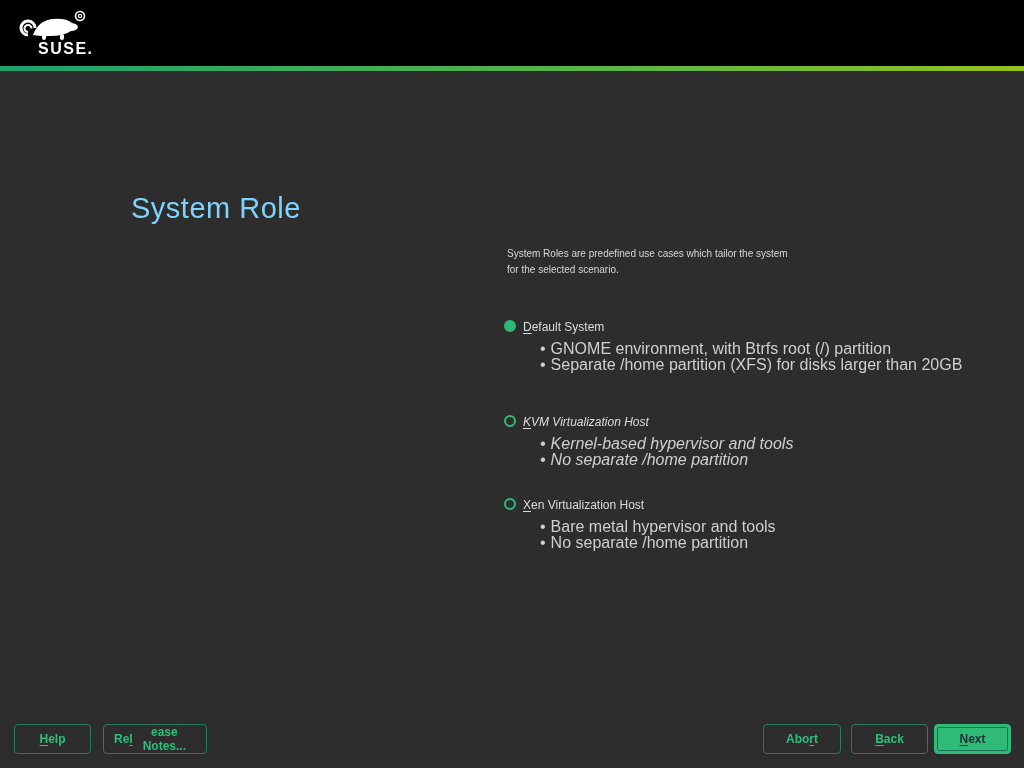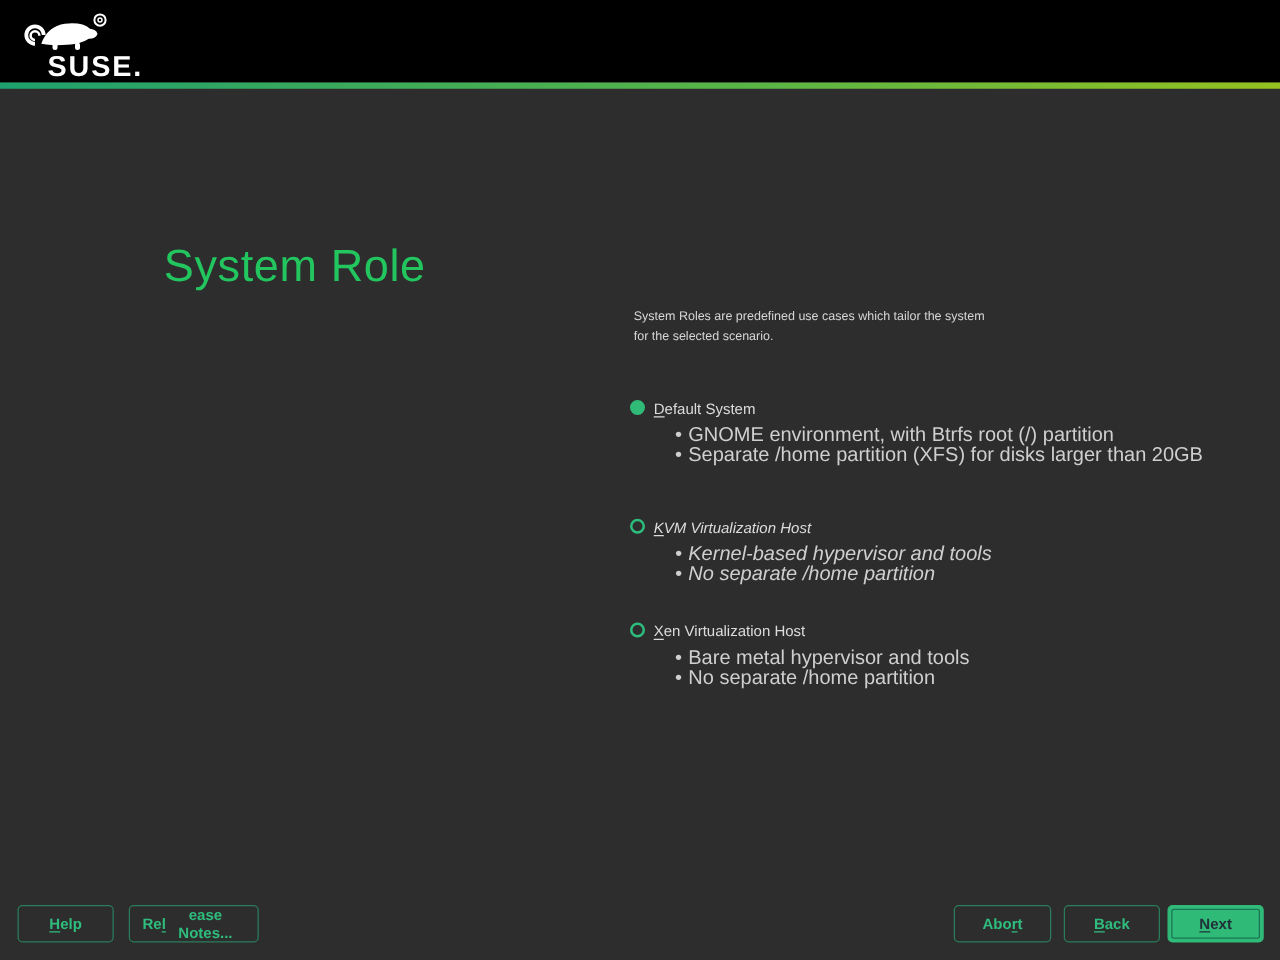--- a/index.html
+++ b/index.html
@@ -5,27 +5,27 @@
   * { margin:0; padding:0; box-sizing:border-box; }
   html,body { width:1024px; height:768px; background:#2d2d2e; }
   body { font-family:"Liberation Sans", sans-serif; }
   .screen { position:relative; width:1024px; height:768px; background:#2d2d2e; overflow:hidden; }
 
   
   .topbar { position:absolute; left:0; top:0; width:1024px; height:66px; background:#000; }
   .gradient-line { position:absolute; left:0; top:66px; width:1024px; height:5px;
                    background:linear-gradient(to right, #1ea16e, #5bb545 60%, #94c11f); }
   .logo { position:absolute; left:14px; top:6px; width:90px; height:56px; }
-  .logo-text { position:absolute; left:24px; top:34px; color:#fff; font-size:23px; font-weight:bold;
+  .logo-text { position:absolute; left:24px; top:34px; color:#fff; font-size:16px; font-weight:bold;
                letter-spacing:1.5px; }
   .logo-svg { position:absolute; left:0; top:2px; }
 
   
-  .page-title { position:absolute; left:131px; top:192px; font-size:36px; font-weight:300;
-                color:#22c55e; letter-spacing:0.5px; }
+  .page-title { position:absolute; left:131px; top:192px; font-size:29px; font-weight:300;
+                color:#7dd3fc; letter-spacing:0.5px; }
 
   
   .description { position:absolute; left:507px; top:246px; font-size:10px; line-height:16px;
                  color:#d6d6d6; white-space:pre-line; }
 
   
   .role { position:absolute; left:504px; width:440px; }
   .role-0 { top:320px; } .role-1 { top:415px;font-style:italic; } .role-2 { top:498px; }
   .role-head { display:flex; align-items:flex-start; gap:7px; cursor:default; }
   .radio { width:12px; height:12px; border-radius:50%; border:2px solid #2dbd7d; background:transparent;

